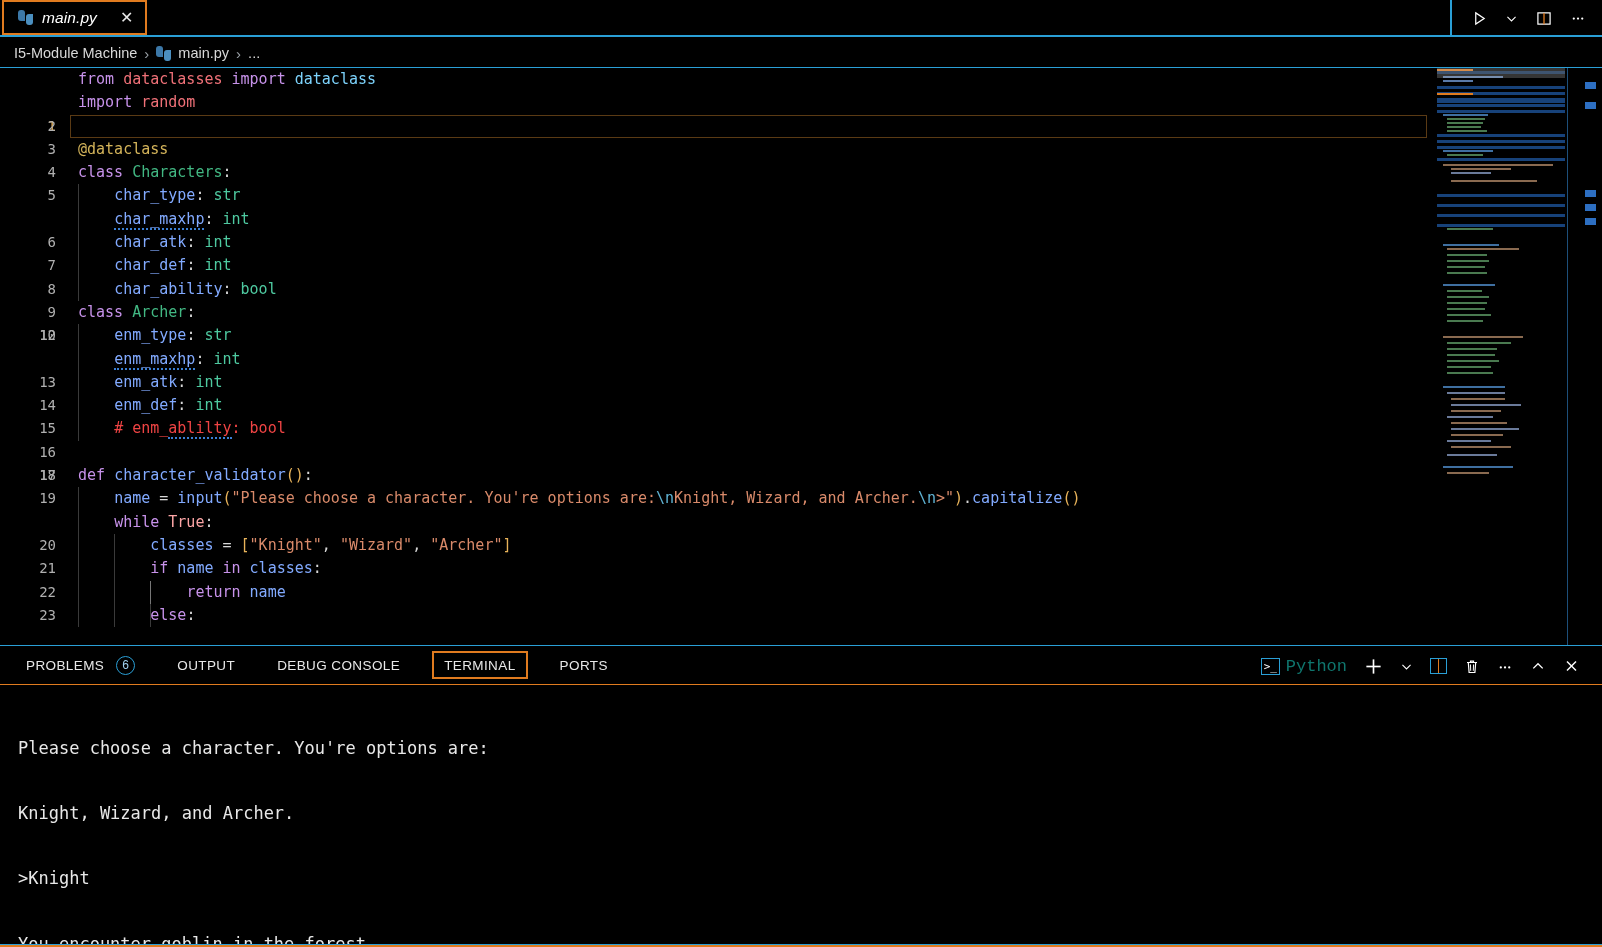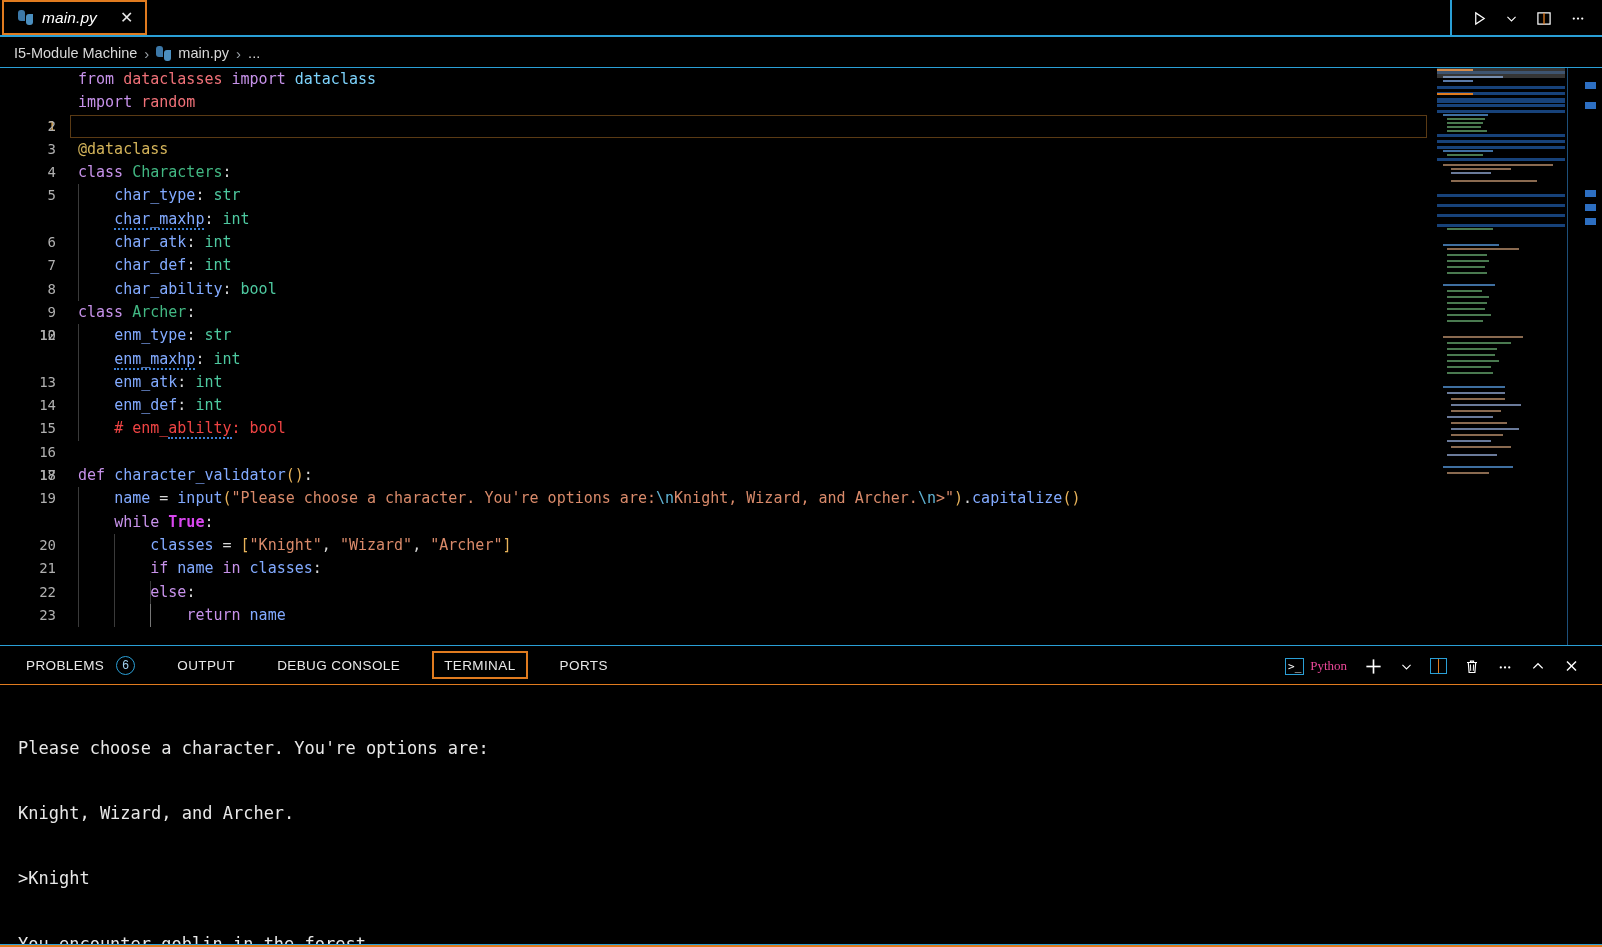--- a/index.html
+++ b/index.html
@@ -80,21 +80,21 @@
   .gutter {
     position: absolute; left: 0; width: 56px; text-align: right;
     color: #b0b0b0; font-size: 14px; font-family: "DejaVu Sans Mono", monospace;
   }
   .gutter.cur { color: #e8b35a; }
   .ctext { position: absolute; left: 78px; top: 0; }
   
   .ig { position: absolute; top: 0; width: 1px; height: 23.3px; background: #3a3a3a; }
   
   .kw   { color: #c792ea; }      
-  .kw2  { color: #d946ef; font-weight: bold; }      
+  .kw2  { color: #fca5a5; }      
   .mod  { color: #f07178; }      
   .fn   { color: #82aaff; }      
   .cls  { color: #42b883; }      
   .typ  { color: #4ec9a0; }      
   .var  { color: #7dd3fc; }
   .str  { color: #d98a6a; }
   .esc  { color: #5fb3d4; }
   .dec  { color: #d4b45a; }      
   .cmt  { color: #ef4444; }
   .punc { color: #d8d8d8; }
@@ -166,21 +166,21 @@
     width: 19px; height: 17px; border: 1px solid #2a9fd6; color: #fff; font-size: 11px;
     font-family: "DejaVu Sans Mono", monospace;
   }
   .splitbox {
     display: inline-block; width: 17px; height: 16px; border: 1px solid #2a9fd6;
     position: relative;
   }
   .splitbox::after {
     content: ""; position: absolute; left: 7px; top: 0; width: 1px; height: 14px; background: #e07b1f;
   }
-  .pact-label { color: #ec4899; font-size: 13px; font-family: Liberation Serif, serif; }
+  .pact-label { color: #0f766e; font-size: 17px; font-family: Liberation Mono, monospace; }
 
   #panel-sep { position: absolute; left: 0; top: 39px; width: 1602px; height: 1px; background: #e07b1f; }
 
   #terminal {
     position: absolute; left: 0; top: 41px; width: 1602px; height: 273px;
     padding: 8px 0 8px 18px;
     font-family: "DejaVu Sans Mono", monospace; font-size: 17px; line-height: 21.8px;
     color: #e8e8e8; white-space: pre;
   }
   .tline { height: 21.8px; color: #e8e8e8; }
@@ -365,29 +365,29 @@
         <span class="ctext">        <span class="fn">classes</span> <span class="op">=</span> <span class="brkt1">[</span><span class="str">"Knight"</span><span class="punc">,</span> <span class="str">"Wizard"</span><span class="punc">,</span> <span class="str">"Archer"</span><span class="brkt1">]</span></span>
       </div>
 
       <div class="cline">
         <span class="ig" style="left:78px"></span><span class="ig" style="left:114px"></span>
         <span class="gutter">23</span>
         <span class="ctext">        <span class="kw">if</span> <span class="fn">name</span> <span class="kw">in</span> <span class="fn">classes</span><span class="punc">:</span></span>
       </div>
 
       <div class="cline">
+        <span class="ig" style="left:78px"></span><span class="ig" style="left:114px"></span><span class="ig" style="left:150px;background:#777"></span>
+        
+        <span class="ctext">            <span class="kw">return</span> <span class="fn">name</span></span>
+      </div>
+
+      <div class="cline">
         <span class="ig" style="left:78px"></span><span class="ig" style="left:114px"></span><span class="ig" style="left:150px"></span>
         
         <span class="ctext">        <span class="kw">else</span><span class="punc">:</span></span>
-      </div>
-
-      <div class="cline">
-        <span class="ig" style="left:78px"></span><span class="ig" style="left:114px"></span><span class="ig" style="left:150px;background:#777"></span>
-        
-        <span class="ctext">            <span class="kw">return</span> <span class="fn">name</span></span>
       </div>
     </div>
 
     <div id="minimap">
       <div class="mm-band" style="top:3px;background:#0d2b52"></div>
       <div class="mm-band" style="top:18px"></div>
       <div class="mm-band" style="top:24px"></div>
       <div class="mm-band" style="top:30px"></div>
       <div class="mm-band" style="top:32px"></div>
       <div class="mm-band" style="top:36px"></div>

